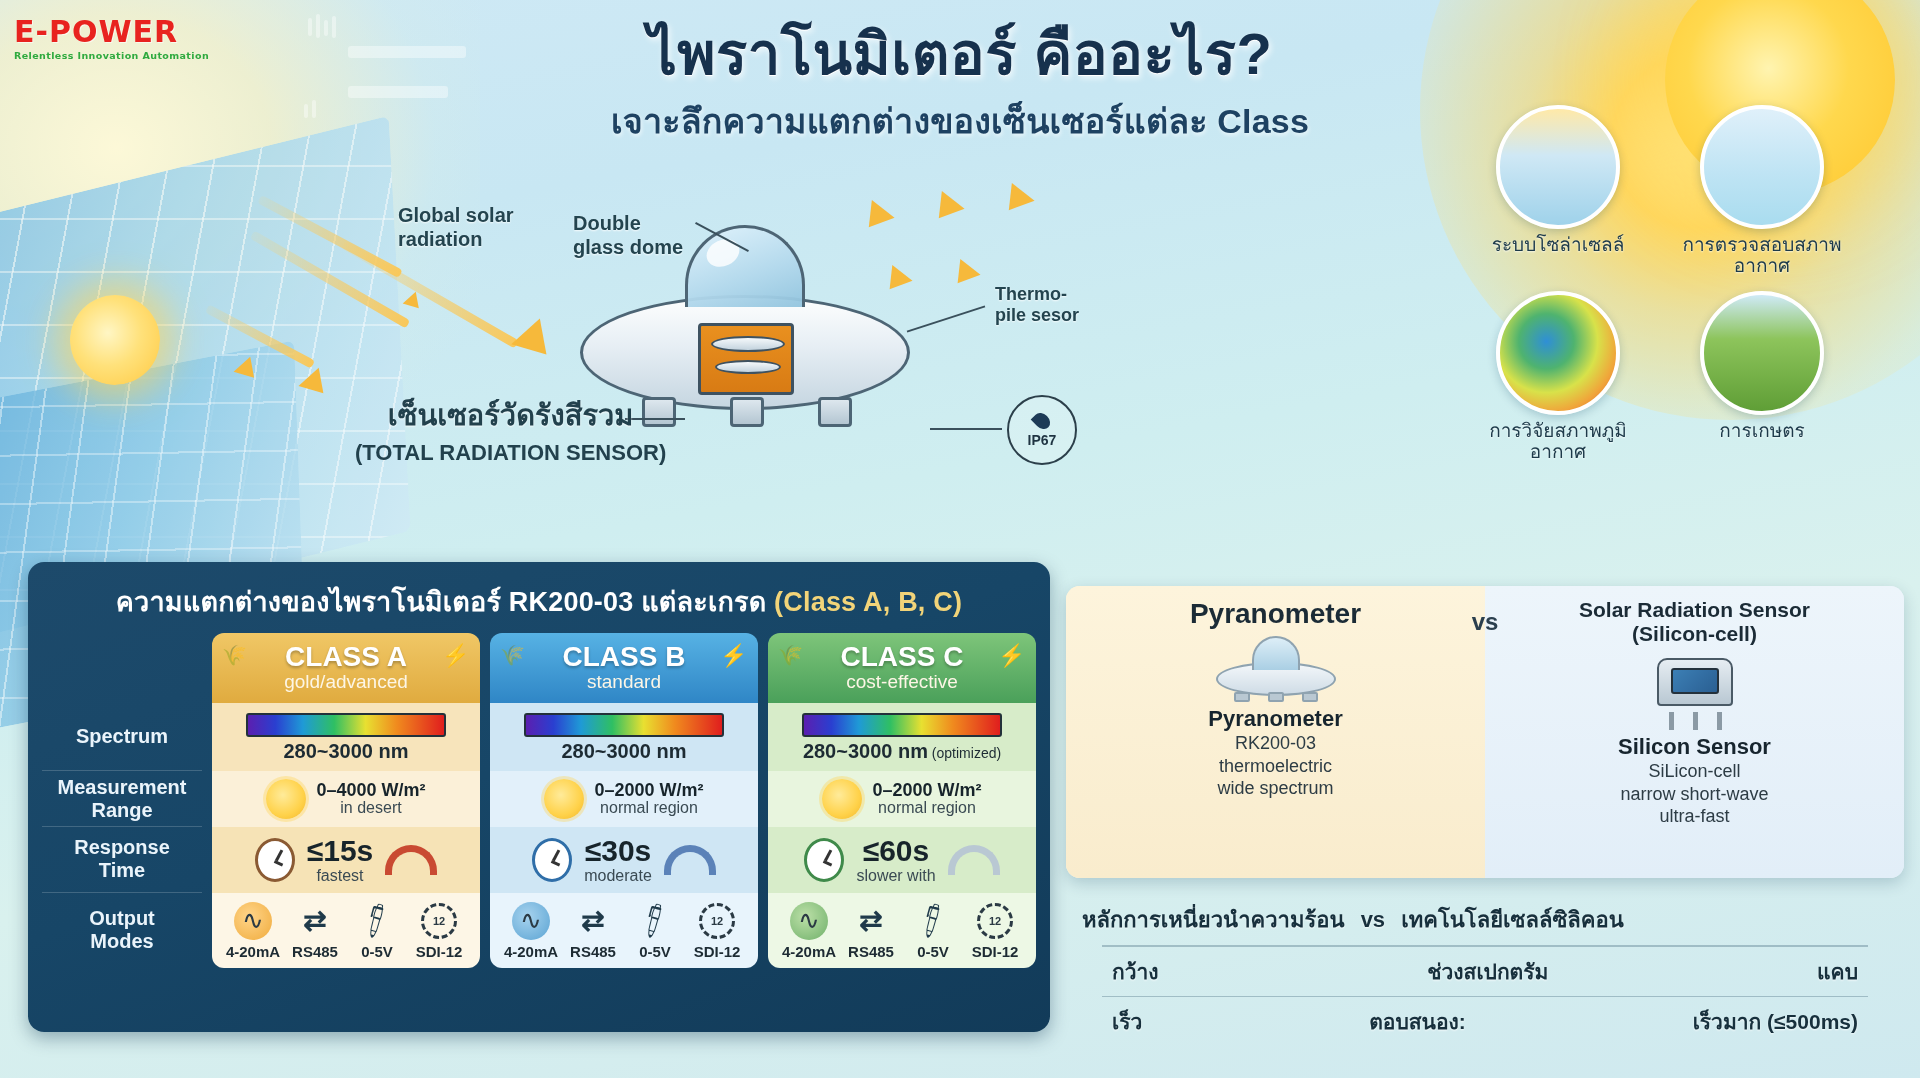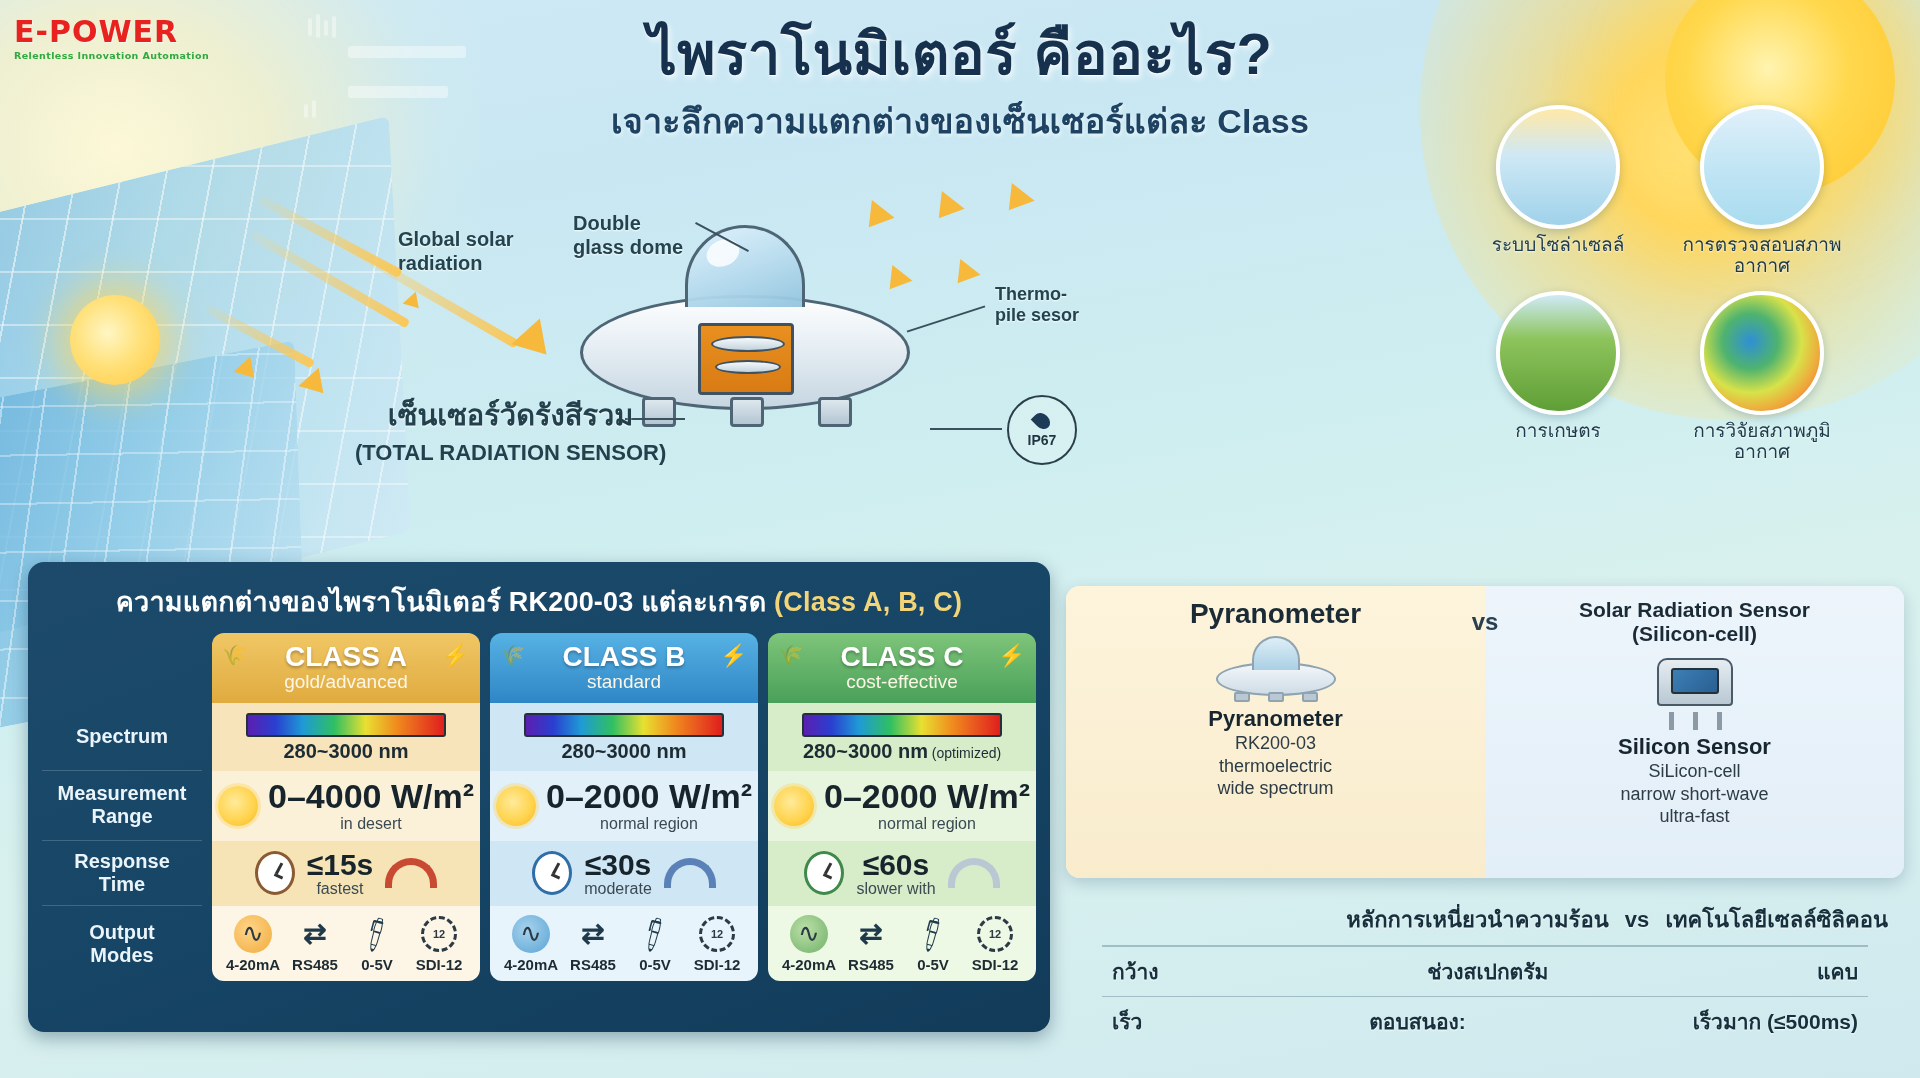--- a/index.html
+++ b/index.html
@@ -132,21 +132,21 @@
   .cell-b{ background:#cfe6f4; } .cell-b2{ background:#e2f0fa; } .cell-b3{ background:#cfe6f4; } .cell-b4{ background:#e8f4fc;}
   .cell-c{ background:#d7ecc9; } .cell-c2{ background:#e8f5de; } .cell-c3{ background:#d7ecc9; } .cell-c4{ background:#edf8e5;}
   .specbar{ width:78%; height:24px; margin:2px auto 3px; border:2px solid #23313a; border-radius:3px;
     background:linear-gradient(90deg,#5b1fb0 0%,#2a3fd0 14%,#1f9ad6 28%,#2fbf63 44%,#e8e031 60%,#f08a1e 76%,#e01e1e 100%);}
   .specnm{ font-size:20px; font-weight:bold; color:#1d2b33;}
   .specnm .opt{ font-size:14px; font-weight:normal; }
   .mrow{ display:flex; align-items:center; justify-content:center; gap:10px; }
   .sun-ico{ width:40px;height:40px;border-radius:50%;
     background:radial-gradient(circle at 42% 40%,#ffeb9a 0%,#ffd24a 60%,#f2b528 100%);
     box-shadow:0 0 0 3px rgba(255,210,74,.35); flex:none;}
-  .mval{ font-size:34px; font-weight:bold; color:#17242b; line-height:1.05;}
+  .mval{ font-size:18px; font-weight:bold; color:#17242b; line-height:1.05;}
   .msub{ font-size:16px; color:#3a4a53; }
   .rrow{ display:flex; align-items:center; justify-content:center; gap:12px;}
   .clock{ width:40px;height:44px;border-radius:50%; border:3px solid #8a5a33; background:#fff; flex:none; position:relative;}
   .clock.b{ border-color:#2f6ea8; } .clock.c{ border-color:#3f8a4a; }
   .clock::before,.clock::after{ content:""; position:absolute; background:#333; left:50%; top:50%; transform-origin:0 0;}
   .clock::before{ width:12px;height:2.5px; transform:rotate(-62deg);}
   .clock::after{ width:9px;height:2.5px; transform:rotate(24deg);}
   .rval{ font-size:30px; font-weight:bold; color:#17242b; line-height:1.05;}
   .gauge{ width:52px; height:30px; border-radius:52px 52px 0 0; flex:none;
     border:7px solid #c94a32; border-bottom:none; position:relative;}
@@ -193,21 +193,21 @@
     background:linear-gradient(180deg,#e6edf2 0%,#b9c8d3 100%); border:2.5px solid #4a5a66;}
   .silicon .chip{ position:absolute; left:24px; top:16px; width:48px;height:26px; border-radius:3px;
     background:linear-gradient(135deg,#3c7fb5 0%,#2a5f92 100%); border:2px solid #24313b;}
   .silicon .pin{ position:absolute; bottom:0; width:5px;height:18px;background:#8b9aa5;}
   .pr-sub{ font-size:22px; font-weight:bold; color:#17252e; margin-top:2px;}
   .pr-desc{ font-size:18px; color:#2d3c45; line-height:1.25; }
   .cmp-rows{
     position:absolute; left:1066px; top:884px; width:838px; height:172px; z-index:30;
     display:flex; flex-direction:column; justify-content:center; gap:4px; padding:4px 16px;
   }
-  .cmp-line{ text-align:right; font-size:22px; font-weight:bold; color:#17303d;
+  .cmp-line{ text-align:left; font-size:22px; font-weight:bold; color:#17303d;
     text-shadow:0 1px 2px rgba(255,255,255,.8);}
   .cmp-triple{ display:flex; justify-content:space-between; align-items:center; padding:0 30px;}
   .cmp-triple div{ font-size:21px; font-weight:bold; color:#17303d; text-shadow:0 1px 2px rgba(255,255,255,.8);}
   .rule{ height:1.5px; background:rgba(30,70,95,.28); margin:4px 20px;}
   
   .ray{ position:absolute; height:0; width:0; border-left:16px solid transparent; border-right:16px solid transparent;
     border-top:26px solid #f6b93b; z-index:15; }
   .raytail{ position:absolute; height:9px; background:linear-gradient(90deg,rgba(253,216,120,.1),#f9c85a); z-index:14; border-radius:4px;}
   
   .device{ position:absolute; left:580px; top:225px; width:330px; height:230px; z-index:18;}
@@ -278,21 +278,21 @@
     </div>
   <div class="dev-inner">
     <div class="disc"></div>
       <div class="disc2"></div>
   </div>
   <div class="dev-foot" style="left:62px"></div>
   <div class="dev-foot" style="left:150px"></div>
   <div class="dev-foot" style="left:238px"></div>
 </div>
 
-<div class="dlabel" style="left:398px;top:228px;">
+<div class="dlabel" style="left:398px;top:204px;">
   <div>Global solar</div>
   <div>radiation</div>
 </div>
 <div class="dlabel" style="left:573px;top:212px;">
   <div>Double</div>
   <div>glass dome</div>
 </div>
 <div class="dlabel small" style="left:995px;top:284px;">
   <div>Thermo-</div>
   <div>pile sesor</div>
@@ -318,26 +318,26 @@
       <div class="circ c-solar"></div>
       <div class="cap">ระบบโซล่าเซลล์</div>
     </div>
     <div class="app">
       <div class="circ c-weather"></div>
       <div class="cap">การตรวจสอบสภาพอากาศ</div>
     </div>
   </div>
   <div class="approw">
     <div class="app">
+      <div class="circ c-climate"></div>
+      <div class="cap">การวิจัยสภาพภูมิอากาศ</div>
+    </div>
+    <div class="app">
       <div class="circ c-agri"></div>
       <div class="cap">การเกษตร</div>
-    </div>
-    <div class="app">
-      <div class="circ c-climate"></div>
-      <div class="cap">การวิจัยสภาพภูมิอากาศ</div>
     </div>
   </div>
 </div>
 
 <div class="panel-left">
   <h3>
     <span>ความแตกต่างของไพราโนมิเตอร์ RK200-03 แต่ละเกรด </span><span class="accent">(Class A, B, C)</span>
   </h3>
 
   <div class="grid">

